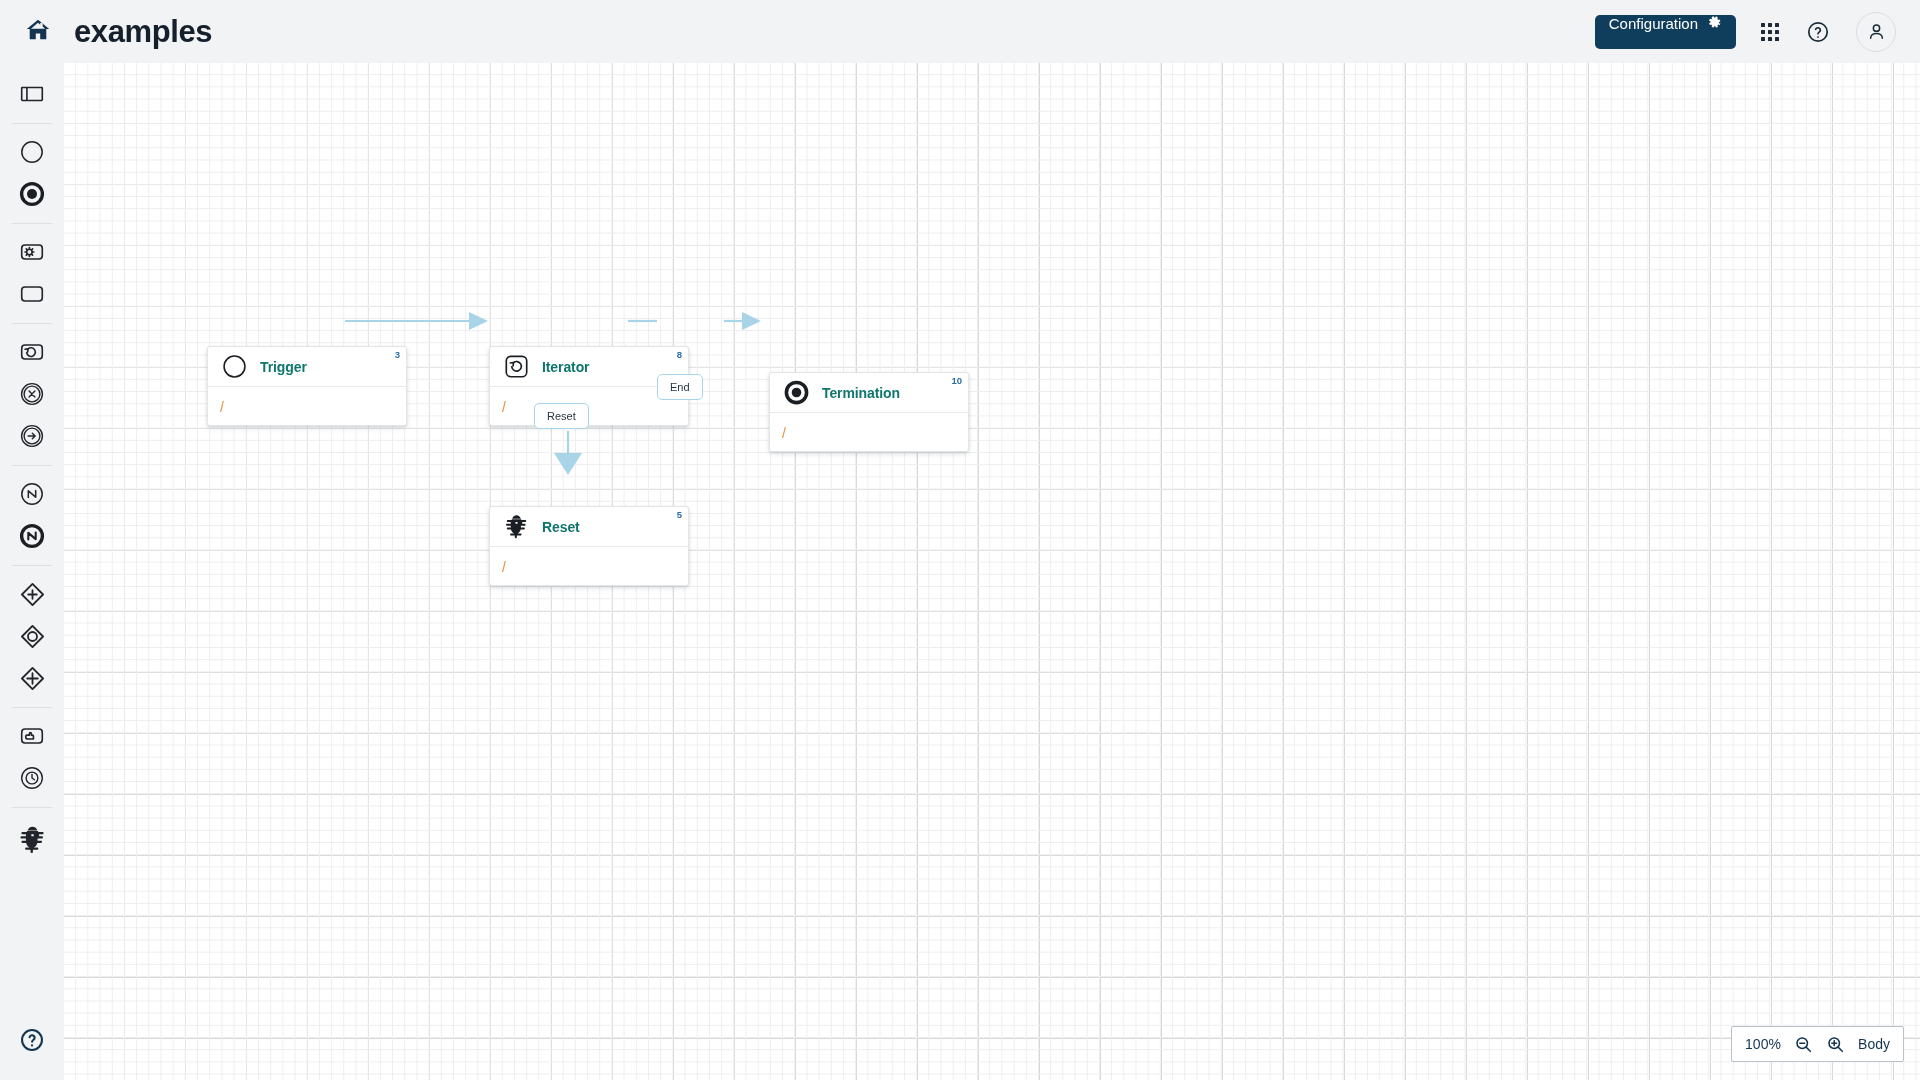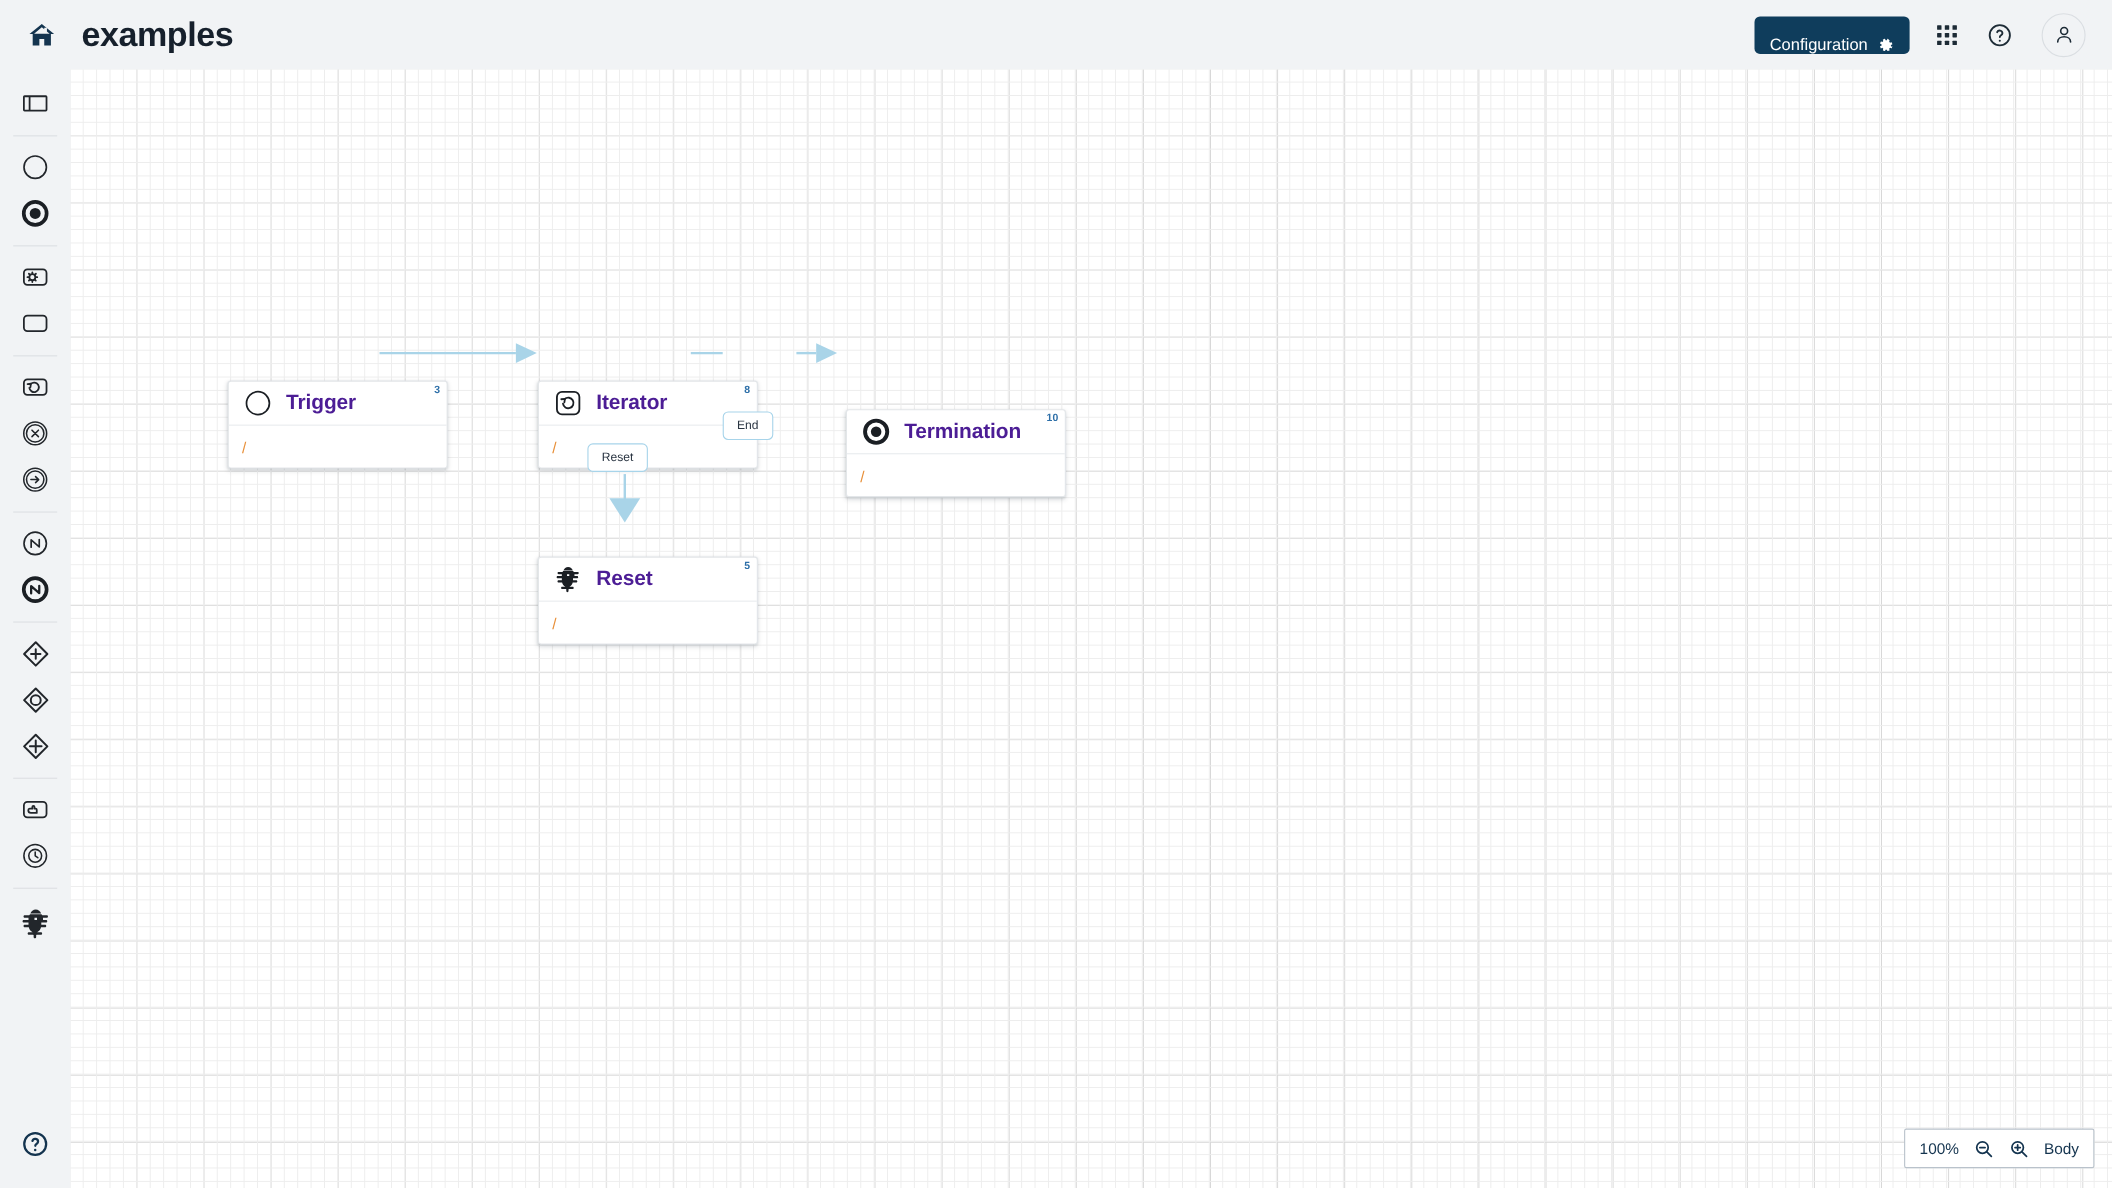--- a/index.html
+++ b/index.html
@@ -20,34 +20,34 @@
   }
 
   
   #header {
     height: 63px; flex: 0 0 63px;
     background: #f1f3f5;
     display: flex; align-items: center;
     padding: 0 24px 0 24px;
     position: relative; z-index: 30;
   }
-  #header-left { display: flex; align-items: center; gap: 22px; }
+  #header-left { display: flex; gap: 22px; }
   .home-icon { width: 28px; height: 28px; display: block; color: #14344f; cursor: pointer; }
   #page-title {
     font-size: 31px; font-weight: 700; letter-spacing: -0.4px;
     color: #16202c; line-height: 1;
   }
   #header-right {
     margin-left: auto; display: flex; align-items: center; gap: 20px;
   }
   #config-button {
     background: #0f3d5c; color: #ffffff;
     border: none; border-radius: 5px;
     height: 34px; padding: 0 14px;
-    display: flex; align-items: flex-end; gap: 9px;
+    display: flex; align-items: flex-start; gap: 9px;
     font-family: "Liberation Sans", sans-serif;
     font-size: 15px; font-weight: 400; cursor: pointer;
   }
   #config-button .gear { width: 15px; height: 15px; display: block; }
   .icon-btn {
     width: 28px; height: 28px;
     display: flex; align-items: center; justify-content: center;
     color: #1d2b36; cursor: pointer; background: none; border: none;
   }
   .apps-grid { display: grid; grid-template-columns: repeat(3, 4px); grid-template-rows: repeat(3, 4px); gap: 3px; }
@@ -110,22 +110,22 @@
     position: relative;
     border-bottom: 1px solid #e8ebee;
   }
   .node-icon {
     width: 28px; height: 28px;
     display: flex; align-items: center; justify-content: center;
     flex: 0 0 28px; color: #1b1f24;
   }
   .node-title {
     margin-left: 12px;
-    font-size: 19px; font-weight: 700;
-    color: #4c1d95; letter-spacing: -0.1px;
+    font-size: 14px; font-weight: 700;
+    color: #0f766e; letter-spacing: -0.1px;
     white-space: nowrap;
   }
   .node-badge {
     position: absolute; top: 3px; right: 6px;
     font-size: 9.5px; font-weight: 600;
     color: #2d6fa8; line-height: 1;
   }
   .node-body {
     height: 39px;
     display: flex; align-items: center;

